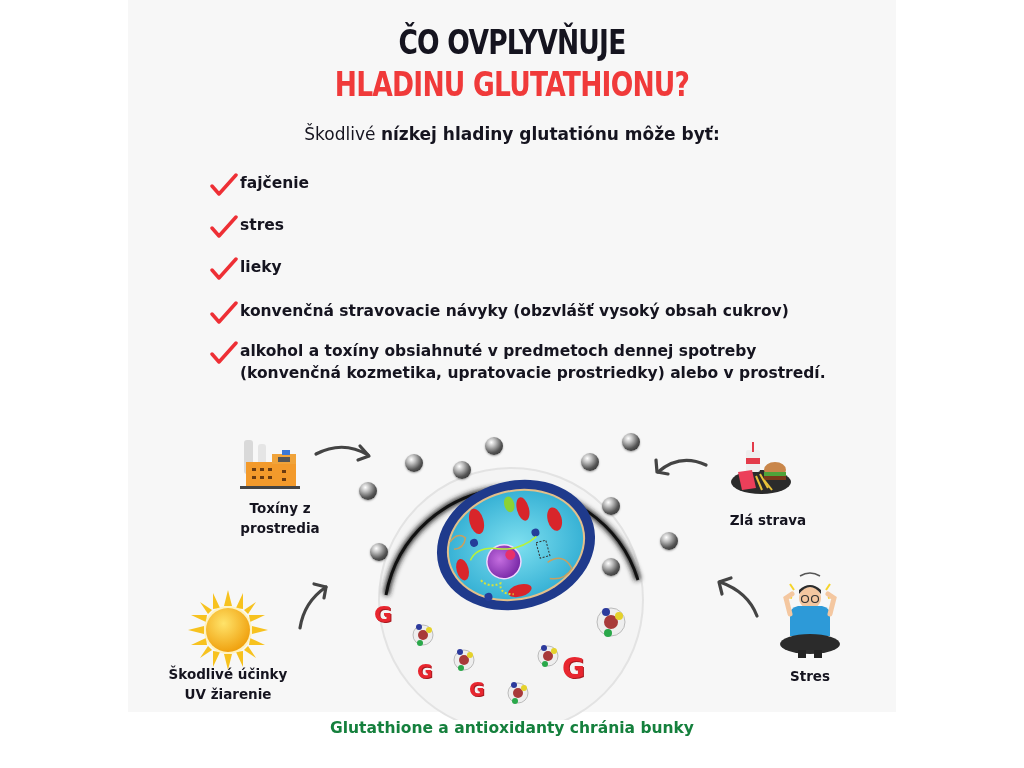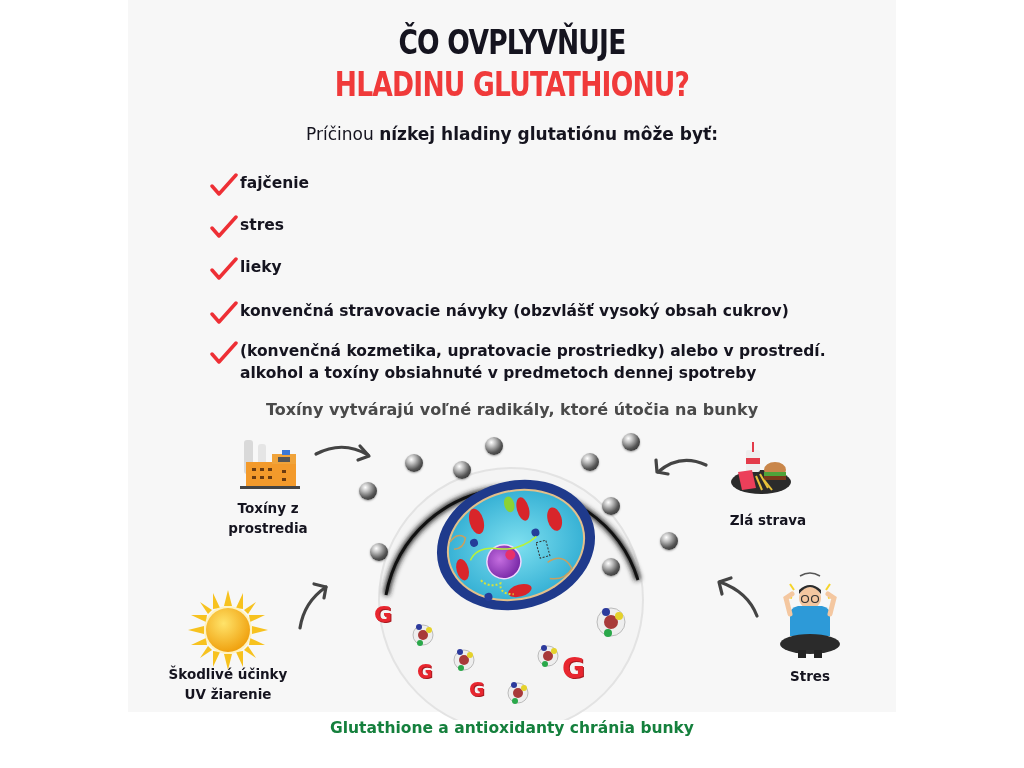--- a/index.html
+++ b/index.html
@@ -34,21 +34,21 @@
 </style>
 </head>
 <body>
 
 <div class="panel">
 
   <div class="title1">ČO OVPLYVŇUJE</div>
   <div class="title2">HLADINU GLUTATHIONU?</div>
 
   <div class="subtitle">
-    <span>Príčinou </span><b>nízkej hladiny glutatiónu môže byť:</b>
+    <span>Škodlivé </span><b>nízkej hladiny glutatiónu môže byť:</b>
   </div>
 
   <div class="list-item" style="top:156px;">
     <svg class="check" viewBox="0 0 28 24">
         <path d="M2 14 L9 22 L26 3" fill="none" stroke="#ee2f35" stroke-width="3.5" stroke-linecap="round" stroke-linejoin="round"></path>
       </svg>
     <span class="list-text">fajčenie</span>
   </div>
   <div class="list-item" style="top:198px;">
     <svg class="check" viewBox="0 0 28 24">
@@ -66,26 +66,25 @@
     <svg class="check" viewBox="0 0 28 24">
         <path d="M2 14 L9 22 L26 3" fill="none" stroke="#ee2f35" stroke-width="3.5" stroke-linecap="round" stroke-linejoin="round"></path>
       </svg>
     <span class="list-text">konvenčná stravovacie návyky (obzvlášť vysoký obsah cukrov)</span>
   </div>
   <div class="list-item" style="top:324px;">
     <svg class="check" viewBox="0 0 28 24">
         <path d="M2 14 L9 22 L26 3" fill="none" stroke="#ee2f35" stroke-width="3.5" stroke-linecap="round" stroke-linejoin="round"></path>
       </svg>
     <div>
+      <div class="list-text">alkohol a toxíny obsiahnuté v predmetoch dennej spotreby</div>
       <div class="list-text">(konvenčná kozmetika, upratovacie prostriedky) alebo v prostredí.</div>
-      <div class="list-text">alkohol a toxíny obsiahnuté v predmetoch dennej spotreby</div>
     </div>
   </div>
 
-  <div class="caption">Toxíny vytvárajú voľné radikály, ktoré útočia na bunky</div>
 
   <svg class="abs" style="left:0;top:420px;" width="768" height="300" viewBox="0 0 768 300">
     <defs>
       <radialGradient id="cellInner" cx="50%" cy="50%" r="60%">
         <stop offset="0%" stop-color="#7fe0f0"></stop>
         <stop offset="100%" stop-color="#2aa9d0"></stop>
       </radialGradient>
       <radialGradient id="nucleus" cx="40%" cy="40%" r="60%">
         <stop offset="0%" stop-color="#c56ee0"></stop>
         <stop offset="100%" stop-color="#7a2aa8"></stop>
@@ -200,21 +199,21 @@
         <rect x="22" y="32" width="4" height="3"></rect>
         <rect x="30" y="32" width="4" height="3"></rect>
         <rect x="14" y="40" width="4" height="3"></rect>
         <rect x="22" y="40" width="4" height="3"></rect>
         <rect x="30" y="40" width="4" height="3"></rect>
         <rect x="44" y="34" width="4" height="3"></rect>
         <rect x="44" y="42" width="4" height="3"></rect>
       </g>
     <rect x="2" y="50" width="60" height="3" fill="#444"></rect>
   </svg>
-  <div class="factor-label" style="left:80px;top:498px;width:120px;text-align:center;">
+  <div class="factor-label" style="left:92px;top:498px;width:120px;text-align:center;">
     <div>Toxíny z</div>
     <div>prostredia</div>
   </div>
 
   <svg class="abs" style="left:728px;top:440px;transform:translateX(-128px);" width="66" height="58" viewBox="0 0 66 58">
     <ellipse cx="33" cy="42" rx="30" ry="12" fill="#2b2b2b"></ellipse>
     <rect x="18" y="10" width="14" height="22" rx="2" fill="#eee"></rect>
     <rect x="18" y="18" width="14" height="6" fill="#e33b4a"></rect>
     <rect x="24" y="2" width="2" height="10" fill="#e33b4a"></rect>
     <path d="M10 32 L24 30 L28 48 L14 50 Z" fill="#ec3f5a"></path>

